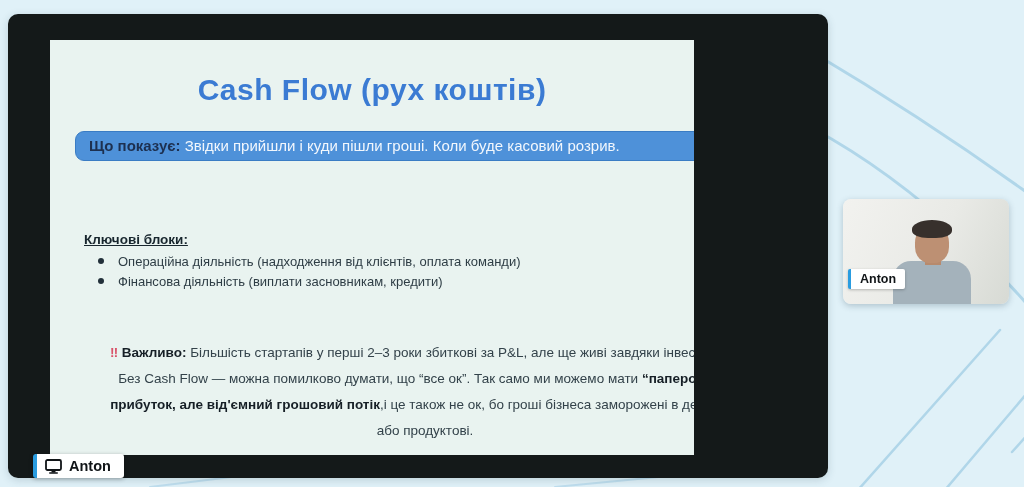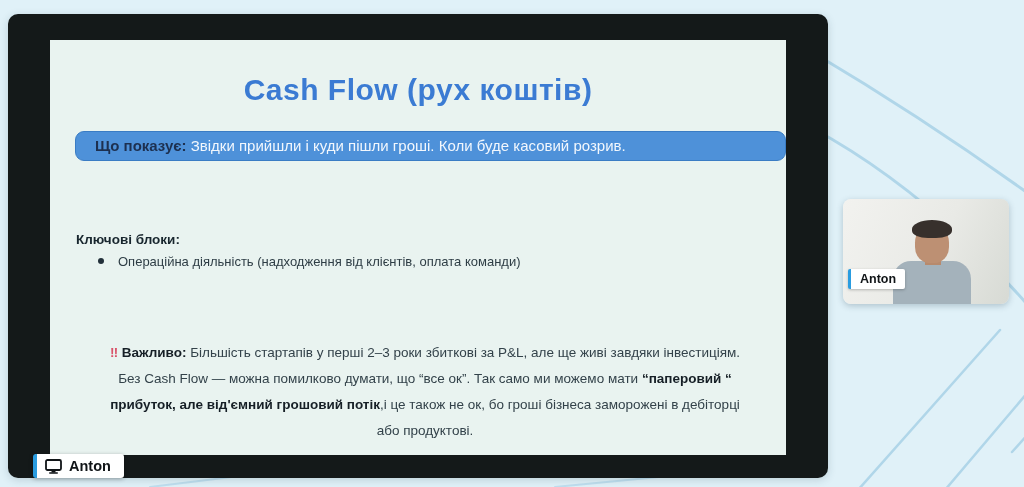--- a/index.html
+++ b/index.html
@@ -11,39 +11,39 @@
   .stage{position:relative;width:1024px;height:487px;}
   .bg-pattern{position:absolute;left:0;top:0;width:1024px;height:487px;}
 
   
   .share-frame{
     position:absolute;left:8px;top:14px;width:820px;height:464px;
     background:#141919;border-radius:10px;
     box-shadow:0 2px 8px rgba(30,60,80,.18);
   }
   .slide{
-    position:absolute;left:42px;top:26px;width:736px;height:415px;
+    position:absolute;left:42px;top:26px;width:644px;height:415px;
     background:#e9f3f0;overflow:hidden;
   }
   .slide-title{
     position:absolute;left:0;top:32px;width:100%;margin:0;
     text-align:center;font-size:30px;line-height:36px;font-weight:bold;
     color:#3b7bd3;letter-spacing:.5px;
   }
   .banner{
     position:absolute;left:25px;width:671px;
     background:#4e91d9;border:1px solid #3a7cc4;border-radius:9px;
-    padding:4px 19px;font-size:15px;line-height:20px;color:#f2f7fd;
+    padding:4px 13px;font-size:15px;line-height:20px;color:#f2f7fd;
   }
   .banner b{color:#1d3050;}
   .banner-1{top:91px;}
   .banner-2{top:127px;}
   .kb-heading{
-    position:absolute;left:26px;top:192px;
-    font-size:13.5px;font-weight:bold;color:#18262e;
+    position:absolute;left:34px;top:192px;
+    font-size:13.5px;font-weight:bold;color:#18262e;text-decoration:underline;
   }
   .kb-list{
     position:absolute;left:46px;top:210px;width:660px;
     margin:0;padding:0;list-style:none;
   }
   .kb-list li{display:flex;align-items:flex-start;margin-top:3px;
     font-size:13px;line-height:17px;color:#2e3d45;}
   .dot{flex:0 0 auto;width:6px;height:6px;border-radius:50%;
     background:#22303a;margin:5px 14px 0 2px;}
   .important{
@@ -118,20 +118,24 @@
       </div>
 
 
       <div class="kb-heading">Ключові блоки:</div>
 
       <ul class="kb-list">
         <li>
           <span class="dot"></span>
           <span>Операційна діяльність (надходження від клієнтів, оплата команди)</span>
         </li>
+        <li>
+          <span class="dot"></span>
+          <span>Фінансова діяльність (виплати засновникам, кредити)</span>
+        </li>
       </ul>
 
       <div class="important">
         <span class="imp-icon">‼</span>
         <b>Важливо:</b>
         <span>Більшість стартапів у перші 2–3 роки збиткові за P&amp;L, але ще живі завдяки інвестиціям. Без Cash Flow — можна помилково думати, що “все ок”. Так само ми можемо мати</span>
         <b>“паперовий “ прибуток, але від'ємний грошовий потік</b><span>,і це також не ок, бо гроші бізнеса заморожені в дебіторці або продуктові.</span>
       </div>
     </div>
 

